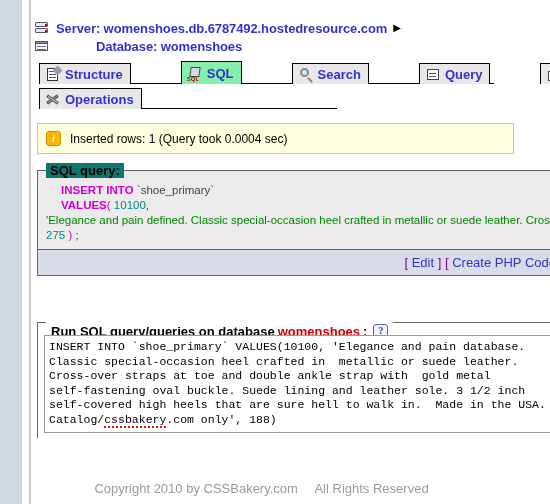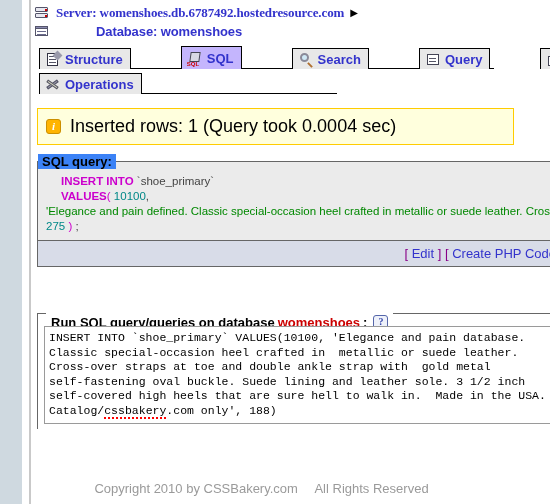--- a/index.html
+++ b/index.html
@@ -46,21 +46,21 @@
     overflow: hidden;
   }
 
   
   .server-line, .database-line {
     display: flex;
     align-items: center;
     margin: 0 0 0 3px;
     white-space: nowrap;
   }
-  .server-line { padding-top: 5px; font-family: Liberation Serif, serif; }
+  .server-line { padding-top: 20px; }
   .database-line { padding-top: 2px; gap: 40px; }
 
   .hdr-text {
     font-size: 13px;
     font-weight: bold;
     color: #3333cc;
     margin-left: 6px;
     letter-spacing: -0.1px;
   }
   .hdr-arrow {
@@ -150,21 +150,21 @@
     padding: 0 7px 0 5px;
     margin-right: 3px;
     background: #e8e8e8;
     border: 1px solid #000000;
     border-bottom: none;
     box-sizing: border-box;
     white-space: nowrap;
     cursor: pointer;
   }
   .tab.active {
-    background: #c4b5fd;
+    background: #86efac;
     height: 23px;
     position: relative;
     z-index: 3;
   }
   .tab-label {
     font-size: 13px;
     font-weight: bold;
     color: #3333cc;
     margin-left: 4px;
   }
@@ -261,38 +261,38 @@
     color: #ffffff;
     font-size: 11px;
     font-weight: bold;
     font-style: italic;
     line-height: 13px;
     text-align: center;
     font-family: "Liberation Serif", serif;
   }
   #notice-text {
     margin-left: 9px;
-    font-size: 18px;
+    font-size: 12px;
     color: #000000;
   }
 
   
   #sql-query-box {
     margin: 16px 0 0 6px;
     width: 519px;
     border: 1px solid #666666;
     border-right: none;
     box-sizing: border-box;
     background: #ebebeb;
     position: relative;
   }
   #sql-query-legend {
     position: absolute;
-    top: -8px; left: 0;
-    background: #3b82f6;
+    top: -8px; left: 8px;
+    background: #0f766e;
     padding: 0 4px;
     font-size: 13px;
     font-weight: bold;
     color: #000000;
   }
   #sql-code {
     padding: 12px 8px 6px 8px;
     font-size: 11.5px;
     line-height: 15px;
     color: #333333;

